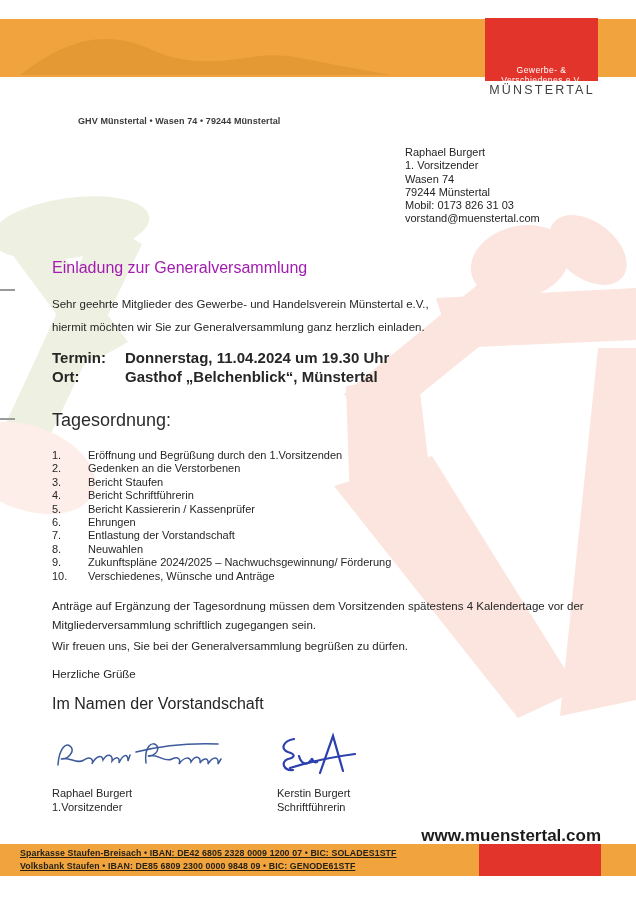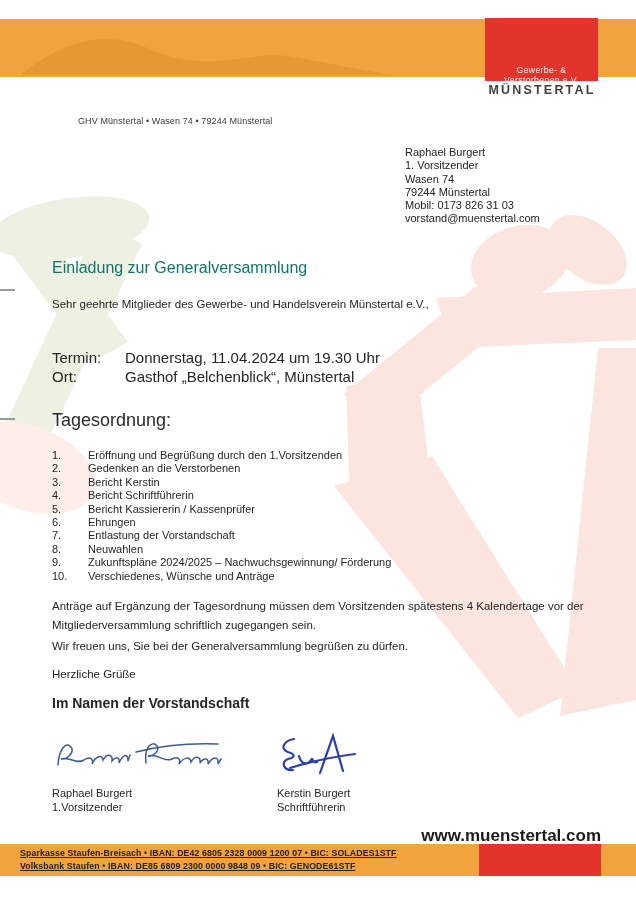--- a/index.html
+++ b/index.html
@@ -11,40 +11,40 @@
   
   #watermarks{position:absolute;left:0;top:0;z-index:0;}
   
   .band-top{left:0;top:19px;width:636px;height:58px;background:#F1A43E;z-index:1;}
   .band-swirl{position:absolute;left:0;top:0;}
   .logo-box{left:485px;top:18px;width:113px;height:63px;background:#E3342B;z-index:2;
     display:flex;flex-direction:column;align-items:center;justify-content:flex-start;}
   .logo-m{margin-top:1px;height:38px;}
   .logo-org{color:#ffffff;font-size:8.6px;line-height:10px;text-align:center;letter-spacing:.4px;margin-top:46px;}
   .logo-place{left:478px;top:83px;width:128px;text-align:center;z-index:2;
-    font-size:12.5px;letter-spacing:2.2px;color:#414141;font-weight:700;}
-  .sender-line{left:78px;top:116px;font-size:9px;color:#3a3a3a;font-weight:400;letter-spacing:.1px;z-index:1;}
+    font-size:12.5px;letter-spacing:2.2px;color:#414141;font-weight:400;}
+  .sender-line{left:78px;top:116px;font-size:9px;color:#3a3a3a;font-weight:700;letter-spacing:.1px;z-index:1;}
   .contact{left:405px;top:146px;font-size:11px;line-height:13.3px;color:#242424;z-index:1;}
   
   .foldmark{left:0;width:15px;height:2px;background:#9a9a9a;z-index:3;}
   
-  .title{left:52px;top:259px;font-size:16px;color:#0f766e;z-index:1;}
+  .title{left:52px;top:259px;font-size:16px;color:#a21caf;z-index:1;}
   .salutation{left:52px;top:298px;font-size:11.5px;z-index:1;}
   .intro{left:52px;top:321px;font-size:11.5px;z-index:1;}
   .details{left:52px;top:348px;font-size:15px;line-height:19px;z-index:1;}
-  .details .row{display:flex;}
+  .details .row{display:flex;font-weight:bold;}
   .details .lbl{width:73px;}
   .agenda-head{left:52px;top:410px;font-size:18px;color:#2b2b2b;z-index:1;}
   .agenda{left:52px;top:449px;font-size:11px;line-height:13.4px;z-index:1;}
   .agenda .row{display:flex;}
   .agenda .num{width:36px;}
   .p1{left:52px;top:597px;width:560px;font-size:11.5px;line-height:19px;z-index:1;}
   .p2{left:52px;top:640px;font-size:11.5px;z-index:1;}
   .regards{left:52px;top:668px;font-size:11.5px;z-index:1;text-align:right;}
-  .behalf{left:52px;top:695px;font-size:14px;z-index:1;font-weight:bold;}
+  .behalf{left:52px;top:695px;font-size:16px;z-index:1;}
   .sig-svg{left:40px;top:723px;z-index:1;}
   .sig-block{font-size:11px;line-height:14px;z-index:1;}
   .sig-left{left:52px;top:786px;}
   .sig-right{left:277px;top:786px;}
   
   .website{right:35px;top:826px;font-size:17px;font-weight:600;color:#1c1c1c;z-index:2;}
   .band-bottom{left:0;top:844px;width:636px;height:32px;background:#F1A43E;z-index:1;}
   .footer-red{left:479px;top:844px;width:122px;height:32px;background:#E3342B;z-index:2;}
   .bank{left:20px;top:847px;font-size:8.8px;line-height:13px;font-weight:600;color:#262117;
     letter-spacing:.1px;z-index:2;text-decoration:underline;}
@@ -81,41 +81,42 @@
                C 242,44 258,31 300,39 C 332,45 362,51 392,56 Z" fill="#C8821E" opacity="0.30"></path>
     </svg>
   </div>
 
   <div class="abs logo-box">
     <svg class="logo-m" width="60" height="38" viewBox="0 0 60 38">
       <text x="30" y="34" text-anchor="middle" font-family="Liberation Sans, sans-serif" font-size="42" font-weight="bold" fill="none" stroke="#ffffff" stroke-width="1.6">M</text>
     </svg>
     <div class="logo-org">
       <div>Gewerbe- &amp;</div>
-      <div>Verstorbenen e.V.</div>
+      <div>Verschiedenes e.V.</div>
     </div>
   </div>
   <div class="abs logo-place">MÜNSTERTAL</div>
 
   <div class="abs sender-line">GHV Münstertal • Wasen 74 • 79244 Münstertal</div>
 
   <div class="abs contact">
     <div>Raphael Burgert</div>
     <div>1. Vorsitzender</div>
     <div>Wasen 74</div>
     <div>79244 Münstertal</div>
     <div>Mobil: 0173 826 31 03</div>
     <div>vorstand@muenstertal.com</div>
   </div>
 
   <div class="abs foldmark" style="top:289px"></div>
   <div class="abs foldmark" style="top:418px"></div>
 
   <div class="abs title">Einladung zur Generalversammlung</div>
   <div class="abs salutation">Sehr geehrte Mitglieder des Gewerbe- und Handelsverein Münstertal e.V.,</div>
+  <div class="abs intro">hiermit möchten wir Sie zur Generalversammlung ganz herzlich einladen.</div>
 
   <div class="abs details">
     <div class="row">
       <span class="lbl">Termin:</span>
       <span>Donnerstag, 11.04.2024 um 19.30 Uhr</span>
     </div>
     <div class="row">
       <span class="lbl">Ort:</span>
       <span>Gasthof „Belchenblick“, Münstertal</span>
     </div>
@@ -127,21 +128,21 @@
     <div class="row">
         <span class="num">1.</span>
         <span>Eröffnung und Begrüßung durch den 1.Vorsitzenden</span>
       </div>
     <div class="row">
         <span class="num">2.</span>
         <span>Gedenken an die Verstorbenen</span>
       </div>
     <div class="row">
         <span class="num">3.</span>
-        <span>Bericht Kerstin</span>
+        <span>Bericht Staufen</span>
       </div>
     <div class="row">
         <span class="num">4.</span>
         <span>Bericht Schriftführerin</span>
       </div>
     <div class="row">
         <span class="num">5.</span>
         <span>Bericht Kassiererin / Kassenprüfer</span>
       </div>
     <div class="row">

